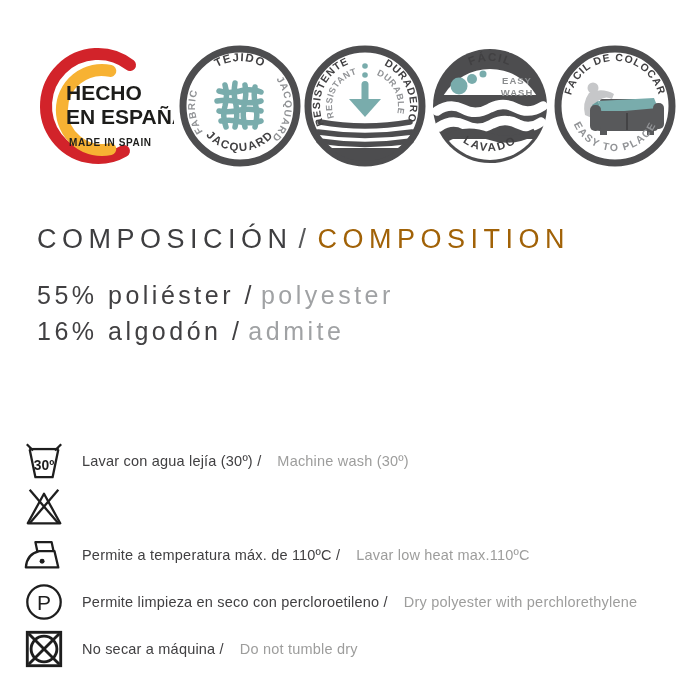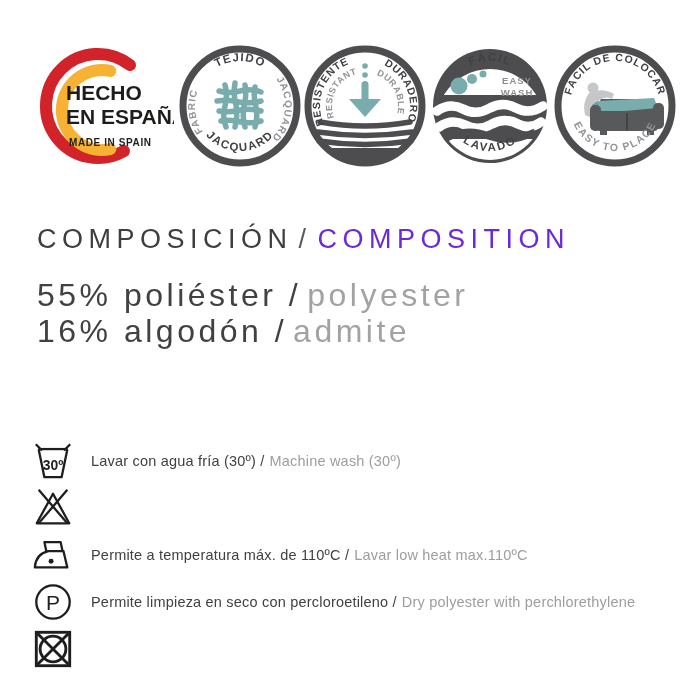--- a/index.html
+++ b/index.html
@@ -11,30 +11,30 @@
     display:flex;align-items:center;gap:3px;
     padding:40px 0 0 36px;
   }
   .badge{width:122px;height:122px;flex:none;}
   .spain-badge{width:138px;height:132px;flex:none;margin-right:2px;}
   svg text{font-family:"Liberation Sans",sans-serif;}
 
   .section-composition{padding-left:37px;margin-top:52px;}
   .comp-heading{font-size:27px;font-weight:300;letter-spacing:5.5px;color:#3e3e40;}
   .comp-heading .sep{color:#58595b;margin:0 6px;}
-  .comp-heading .en{color:#6d28d9;margin-top:48px;}
+  .comp-heading .en{color:#a16207;margin-top:48px;}
   .comp-items{margin-top:22px;}
-  .comp-item{font-size:32px;font-weight:300;letter-spacing:3.5px;color:#414042;line-height:36px;}
+  .comp-item{font-size:25px;font-weight:300;letter-spacing:3.5px;color:#414042;line-height:36px;}
   .comp-item .en{color:#a0a2a4;margin-left:6px;}
 
-  .care-list{margin-top:92px;padding-left:32px;display:flex;flex-direction:column;gap:7px;}
+  .care-list{margin-top:92px;padding-left:23px;display:flex;flex-direction:column;gap:7px;}
   .care-row{display:flex;align-items:center;gap:17px;height:40px;}
   .care-icon{width:42px;height:42px;flex:none;display:flex;align-items:center;justify-content:center;}
   .care-text{font-size:14.5px;letter-spacing:0.2px;color:#414042;}
-  .care-text .en{color:#9d9d9c;margin-left:5px;}
+  .care-text .en{color:#9d9d9c;margin-left:16px;}
 </style>
 </head>
 <body>
 
 <div class="top-row">
 
   <svg class="spain-badge" viewBox="0 0 138 132">
     <path d="M 94 25 A 52 52 0 1 0 88 111" fill="none" stroke="#d2232a" stroke-width="12" stroke-linecap="round"></path>
     <path d="M 74.3 30.9 A 40 40 0 1 0 74.3 109.1" fill="none" stroke="#f7b233" stroke-width="12" stroke-linecap="round"></path>
     <text x="30" y="60" font-size="21" font-weight="700" fill="#1d1d1b">HECHO</text>
@@ -157,21 +157,21 @@
     <svg class="care-icon" viewBox="0 0 44 44">
       <g stroke="#1e1e1e" stroke-width="2.4" fill="none" stroke-linejoin="round">
         <path d="M 4 4.5 L 10.5 11"></path>
           <path d="M 40 4.5 L 33.5 11"></path>
         <path d="M 6.5 9.5 L 37.5 9.5"></path>
         <path d="M 7 10 L 13 39 L 31 39 L 37 10"></path>
       </g>
       <text x="22" y="31" font-size="14.5" font-weight="600" text-anchor="middle" fill="#1e1e1e">30º</text>
     </svg>
     <div class="care-text">
-      <span>Lavar con agua fría (30º) /</span><span class="en">Machine wash (30º)</span>
+      <span>Lavar con agua lejía (30º) /</span><span class="en">Machine wash (30º)</span>
     </div>
   </div>
 
   <div class="care-row">
     <svg class="care-icon" viewBox="0 0 44 44">
       <g stroke="#1e1e1e" stroke-width="2.4" fill="none" stroke-linejoin="round">
         <path d="M 5 38 L 22 7 L 39 38 Z"></path>
         <path d="M 7 3 L 37 38"></path>
           <path d="M 37 3 L 7 38"></path>
       </g>
@@ -203,15 +203,18 @@
 
   <div class="care-row">
     <svg class="care-icon" viewBox="0 0 44 44">
       <g stroke="#1e1e1e" stroke-width="3" fill="none" stroke-linejoin="miter">
         <rect x="4.5" y="4.5" width="35" height="35"></rect>
         <circle cx="22" cy="22" r="13.5"></circle>
         <path d="M 6 6 L 38 38"></path>
           <path d="M 38 6 L 6 38"></path>
       </g>
     </svg>
+    <div class="care-text">
+      <span>No secar a máquina /</span><span class="en">Do not tumble dry</span>
+    </div>
   </div>
 
 </div>
 
 </body></html>

